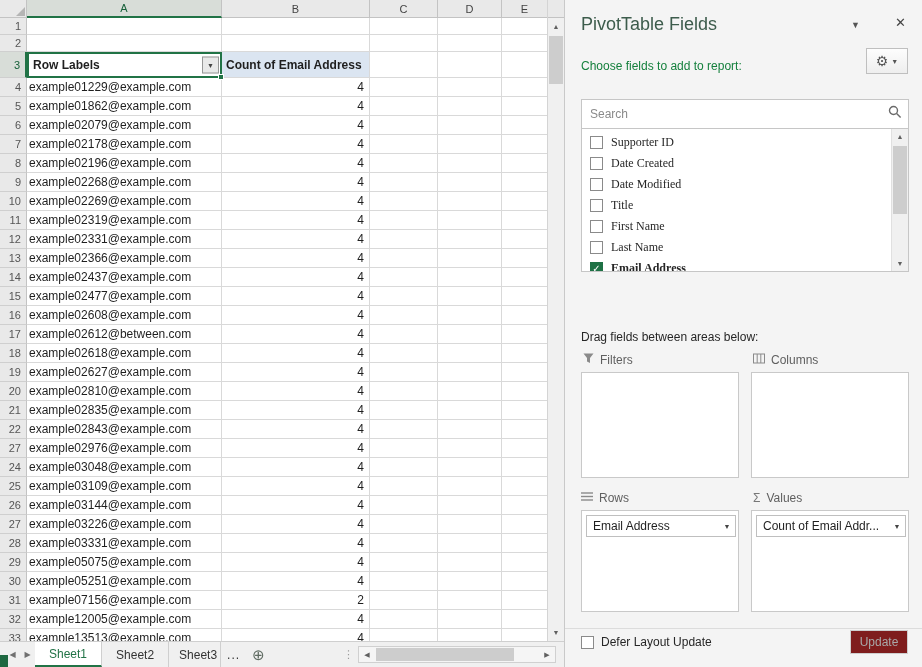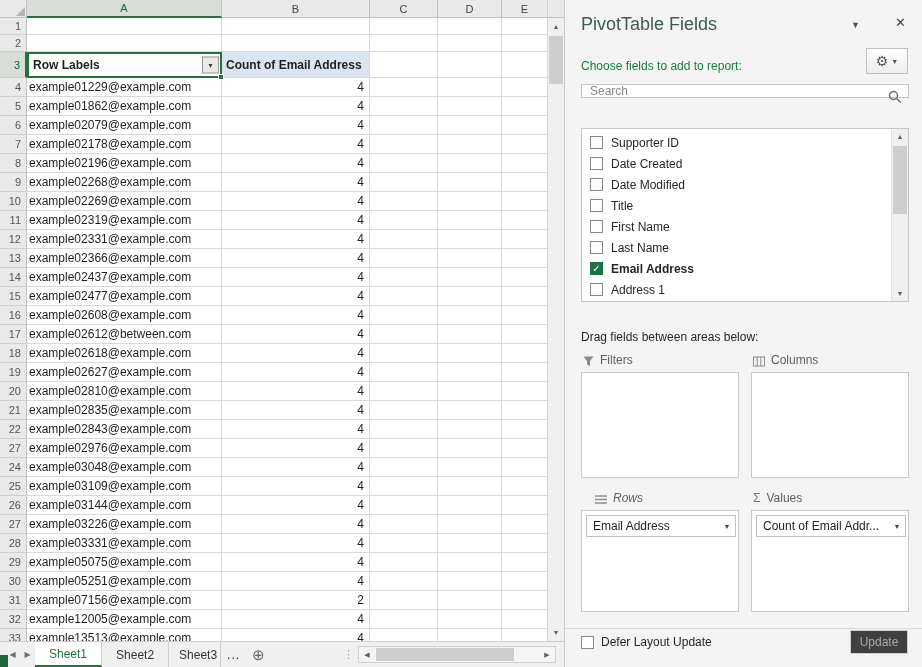--- a/index.html
+++ b/index.html
@@ -72,62 +72,62 @@
           border-left:1px solid #c9c9c9; }
   .pane-title { position:absolute; top:14px; left:16px; font-size:18px; color:#3d5c4c; }
   .pane-caret { position:absolute; top:20px; right:62px; font-size:9px; color:#555; }
   .pane-close { position:absolute; top:15px; right:16px; font-size:13px; color:#444; }
   .choose { position:absolute; top:59px; left:16px; font-size:12px; color:#15803d; }
   .gear-btn { position:absolute; top:48px; right:14px; width:42px; height:26px;
               border:1px solid #bfbfbf; background:linear-gradient(#fdfdfd,#eeeeee);
               display:flex; align-items:center; justify-content:center; gap:3px; }
   .gear { font-size:14px; color:#555; line-height:1; }
   .mini-caret { font-size:7px; color:#555; }
-  .search-wrap { position:absolute; top:84px; left:16px; width:328px; height:14px; }
+  .search-wrap { position:absolute; top:99px; left:16px; width:328px; height:30px; }
   .search { width:100%; height:100%; border:1px solid #c6c6c6; background:#fff; padding:0 26px 0 8px;
             font-family:"Liberation Sans", sans-serif; font-size:12px; color:#333; outline:none; }
   .search::placeholder { color:#8a8a8a; }
   .mag { position:absolute; right:7px; top:6px; }
 
-  .field-list { position:absolute; top:128px; left:16px; width:328px; height:174px; background:#fff;
-                border:1px solid #c6c6c6; overflow:hidden; }
+  .field-list { position:absolute; top:128px; left:16px; width:328px; height:144px; background:#fff;
+                border:1px solid #c6c6c6; overflow:hidden;font-family:Liberation Serif, serif; }
   .items { position:absolute; left:0; top:3px; right:17px; }
   .field-item { height:21px; display:flex; align-items:center; padding-left:8px; }
   .field-item .fl { font-size:12px; color:#262626; }
   .field-item.checked .fl { font-weight:700; }
   .cb { width:13px; height:13px; border:1px solid #8a8a8a; background:#fff; display:inline-flex;
         align-items:center; justify-content:center; font-size:10px; color:#fff; margin-right:8px; flex:none; }
   .cb.on { background:#1e7145; border-color:#1e7145; }
   .list-scroll { position:absolute; top:0; bottom:0; right:0; width:17px; background:#f0f0f0;
                  border-left:1px solid #e0e0e0; }
   .ls-btn { position:absolute; left:0; right:0; height:15px; display:flex; align-items:center;
             justify-content:center; font-size:7px; color:#606060; }
   .ls-btn.up { top:0; } .ls-btn.down { bottom:0; }
   .ls-thumb { position:absolute; left:1px; right:1px; top:17px; height:68px; background:#cdcdcd; }
 
   .drag-label { position:absolute; top:330px; left:16px; font-size:12px; color:#262626; }
-  .area-label { position:absolute; display:flex; align-items:flex-end; gap:6px; font-size:12px; color:#5f5f5f; }
+  .area-label { position:absolute; display:flex; align-items:flex-start; gap:6px; font-size:12px; color:#5f5f5f; }
   .al-filters { top:353px; left:18px; } .al-columns { top:353px; left:188px; }
-  .al-rows { top:491px; left:30px;font-style:italic; } .al-values { top:491px; left:188px; }
+  .al-rows { top:491px; left:16px; } .al-values { top:491px; left:188px; }
   .sigma { font-size:12px; color:#777; }
   .area-box { position:absolute; width:158px; background:#fff; border:1px solid #c9c9c9; }
   .bx-filters { top:372px; left:16px; height:106px; }
   .bx-columns { top:372px; left:186px; height:106px; }
   .bx-rows { top:510px; left:16px; height:102px; }
   .bx-values { top:510px; left:186px; height:102px; }
   .pill { position:absolute; top:4px; left:4px; width:150px; height:22px; background:#fff;
           border:1px solid #bfbfbf; display:flex; align-items:center; font-size:12px; }
   .pill .pl { flex:1; padding-left:6px; overflow:hidden; white-space:nowrap; }
   .pill-caret { width:16px; text-align:center; font-size:7px; color:#444; }
 
   .defer-row { position:absolute; left:0; right:0; top:628px; bottom:0; border-top:1px solid #dcdcdc;
                display:flex; align-items:center; padding:0 14px 12px 16px; }
   .defer-label { margin-left:0; font-size:12px; color:#262626; }
   .defer-row .spacer { flex:1; }
-  .update { width:58px; height:24px; border:1px solid #cfcfcf; background:#404040; color:#a8a8a8;
+  .update { width:58px; height:24px; border:1px solid #cfcfcf; background:#7f1d1d; color:#a8a8a8;
             font-size:12px; font-family:"Liberation Sans", sans-serif; }
 </style>
 </head>
 <body>
 
 <div class="stage">
 
   <div class="col-headers">
     <div class="col-h w-g">
         <span class="corner-tri"></span>

